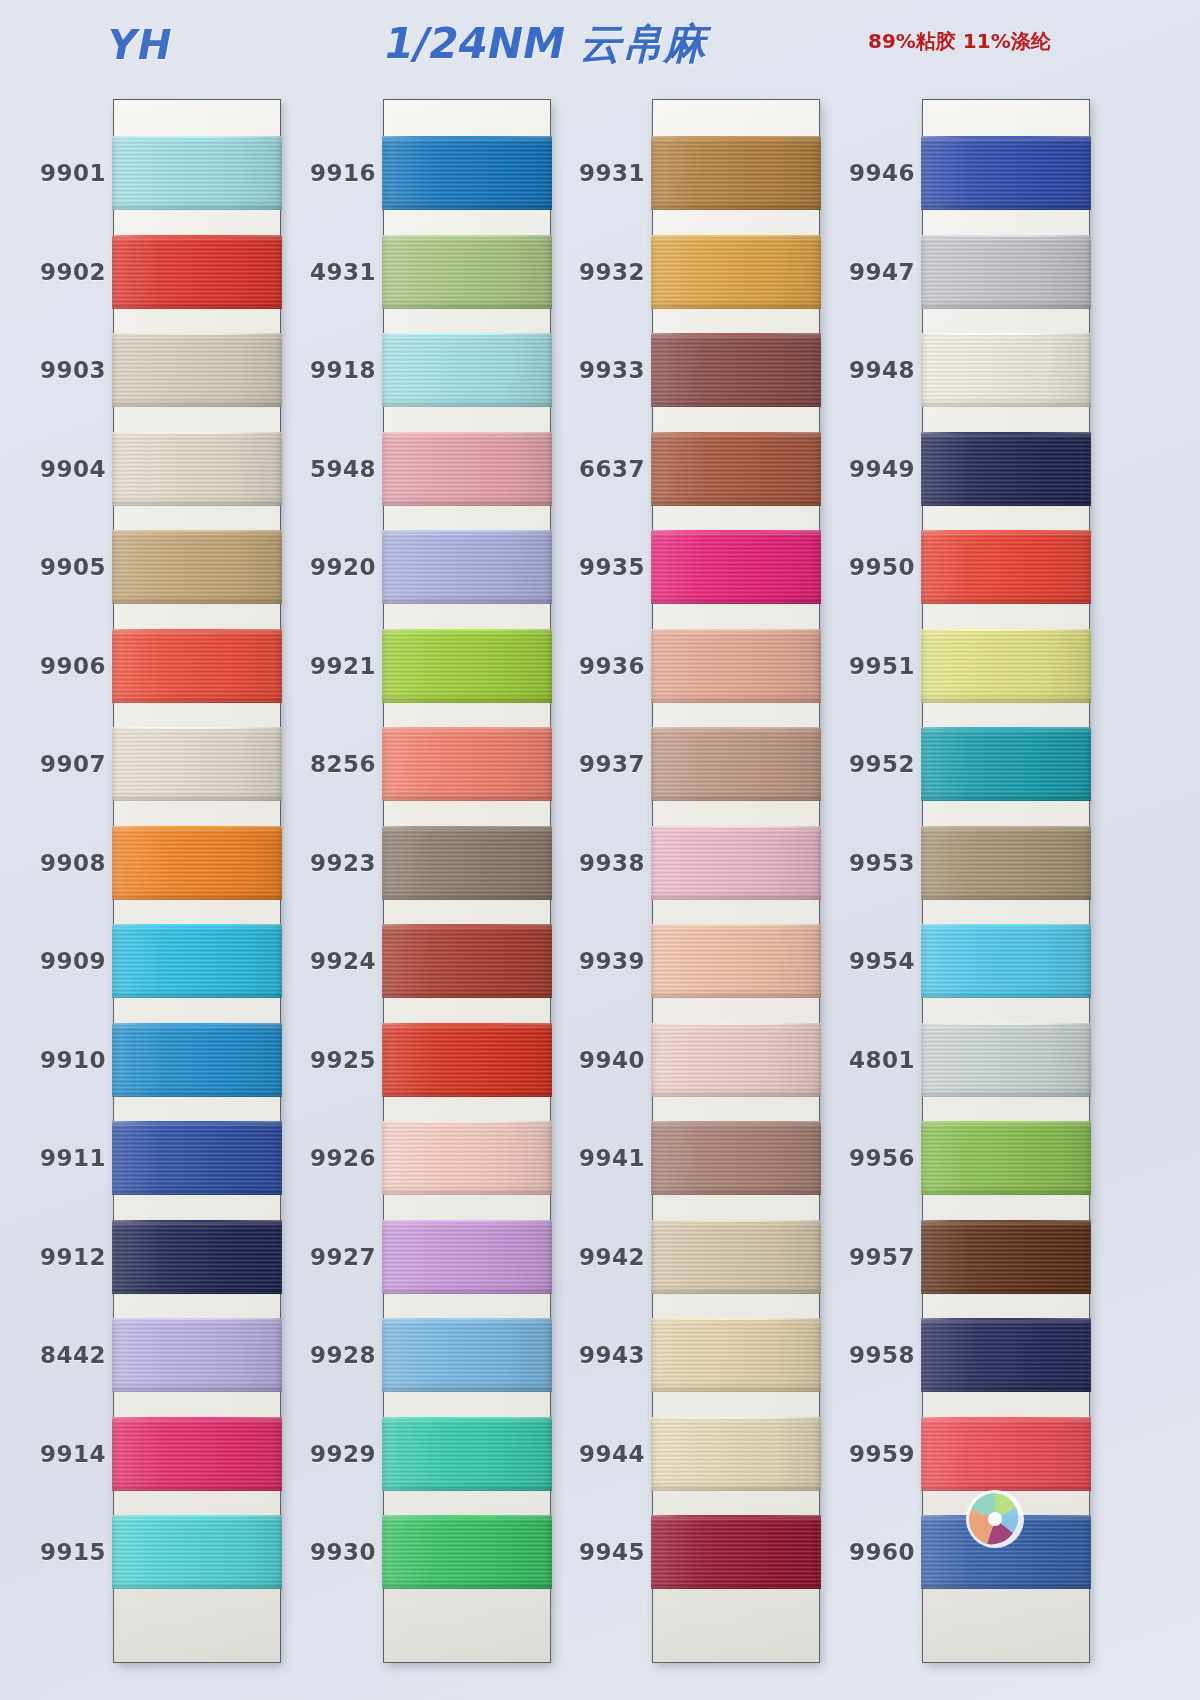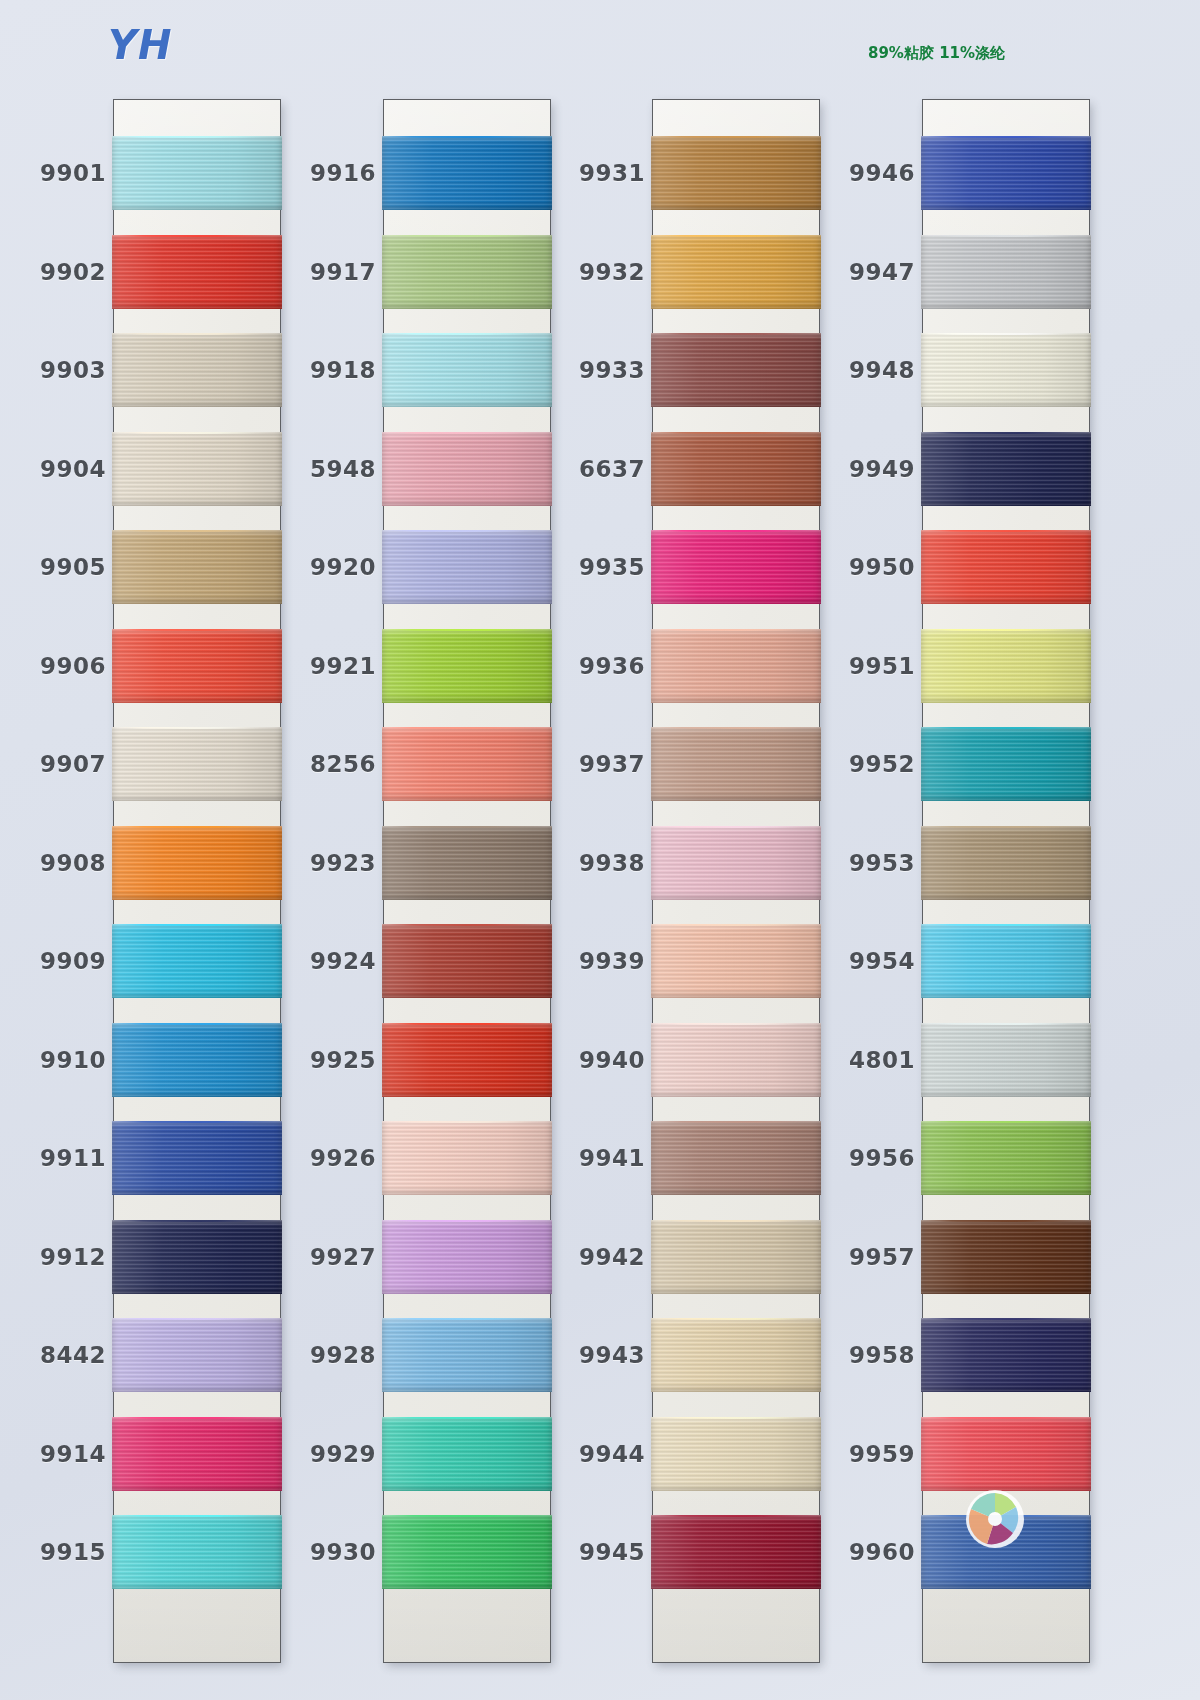--- a/index.html
+++ b/index.html
@@ -43,24 +43,24 @@
     font-style: italic;
     color: #3a6cc6;
     letter-spacing: 0px;
     font-family: "DejaVu Sans", sans-serif;
     white-space: nowrap;
     text-shadow: 1px 1px 0 rgba(255,255,255,.5);
   }
   .composition {
     position: absolute;
     left: 868px;
-    top: 44px;
-    font-size: 15px;
+    top: 28px;
+    font-size: 20px;
     font-weight: 700;
-    color: #15803d;
+    color: #b91c1c;
     font-family: "DejaVu Sans", sans-serif;
     white-space: nowrap;
   }
 
   
   .columns {
     position: absolute;
     top: 0; left: 0;
     width: 1200px;
     height: 1700px;
@@ -163,20 +163,21 @@
     height: 64px;
     opacity: .95;
     pointer-events: none;
   }
 </style>
 </head>
 <body>
 
 <div class="header">
   <div class="brand">YH</div>
+  <div class="title">1/24NM 云帛麻</div>
   <div class="composition">89%粘胶 11%涤纶</div>
 </div>
 
 <div class="columns" id="columns">
     <div class="column col-0">
       <div class="card"></div>
       <div class="code" style="top: 60px;">9901</div>
       <div class="code" style="top: 158.5px;">9902</div>
       <div class="code" style="top: 257px; text-align: right;">9903</div>
       <div class="code" style="top: 355.5px;">9904</div>
@@ -265,21 +266,21 @@
         <div class="skein" title="9915" style="top: 1415px;">
           <div class="yarn" style="background-color: rgb(79, 214, 216);"></div>
           <div class="stray" style="background: linear-gradient(90deg, transparent 0%, rgb(88, 240, 242) 18%, rgb(93, 253, 255) 62%, transparent 100%);"></div>
           <div class="sheen"></div>
         </div>
       </div>
     </div>
     <div class="column col-1">
       <div class="card"></div>
       <div class="code" style="top: 60px;">9916</div>
-      <div class="code" style="top: 158.5px;">9917</div>
+      <div class="code" style="top: 158.5px;">4931</div>
       <div class="code" style="top: 257px;">9918</div>
       <div class="code" style="top: 355.5px;">5948</div>
       <div class="code" style="top: 454px;">9920</div>
       <div class="code" style="top: 552.5px;">9921</div>
       <div class="code" style="top: 651px;">8256</div>
       <div class="code" style="top: 749.5px;">9923</div>
       <div class="code" style="top: 848px;">9924</div>
       <div class="code" style="top: 946.5px;">9925</div>
       <div class="code" style="top: 1045px;">9926</div>
       <div class="code" style="top: 1143.5px;">9927</div>

